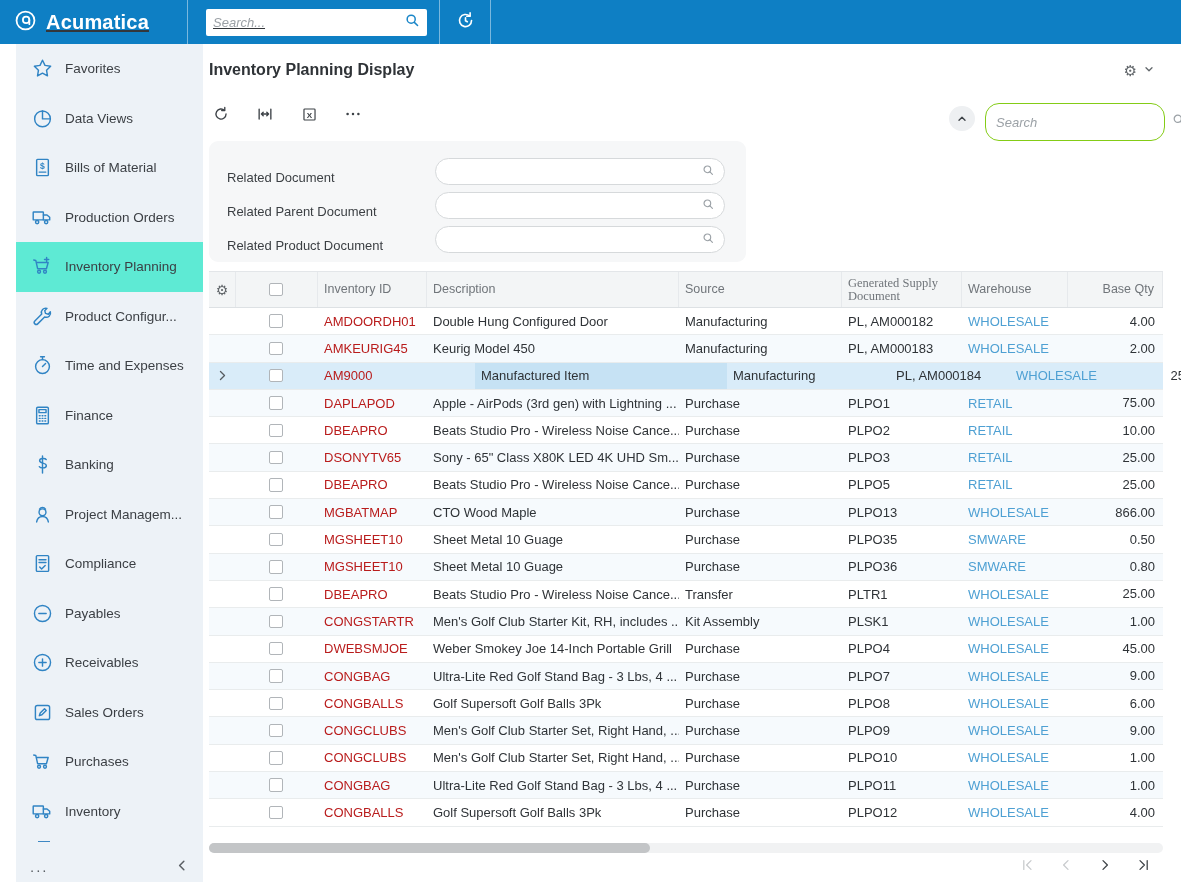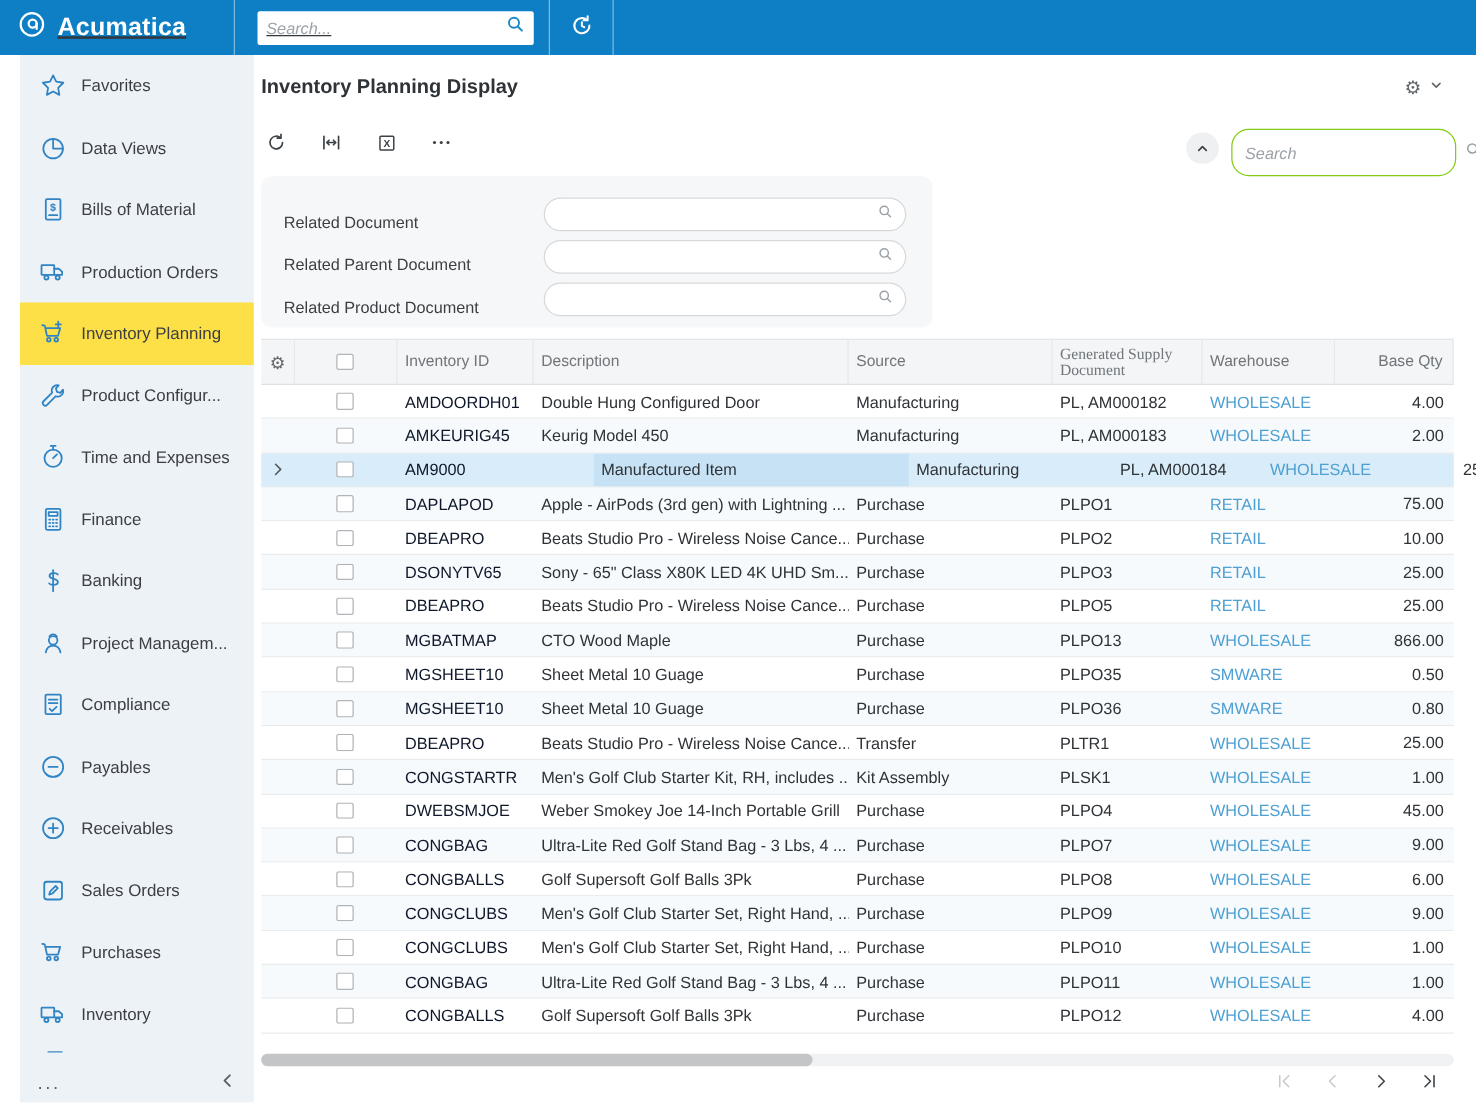--- a/index.html
+++ b/index.html
@@ -12,21 +12,21 @@
   .brand-text { color:#fff; font-size:20px; font-weight:bold; letter-spacing:.2px; }
   .tb-sep { width:1px; height:44px; background:rgba(255,255,255,.45); }
   .tb-search { margin-left:18px; margin-right:12px; width:221px; height:27px; background:#fff; border-radius:2px; display:flex; align-items:center; padding:0 7px; }
   .tb-search input { flex:1; border:none; outline:none; font-size:13px; font-family:inherit; background:transparent; color:#33373b; }
   .tb-search input::placeholder { font-style:italic; color:#9ba1a6; }
   .bizdate-btn { width:50px; height:44px; display:flex; align-items:center; justify-content:center; cursor:pointer; background:transparent; border:none; }
 
   
   .sidebar { position:absolute; left:16px; top:44px; width:187px; height:838px; background:#edf2f7; z-index:4; }
   .side-item { height:49.5px; display:flex; align-items:center; gap:9px; padding-left:13px; font-size:13.5px; color:#3b3f44; cursor:pointer; white-space:nowrap; overflow:hidden; }
-  .side-item.selected { background:#fde047; }
+  .side-item.selected { background:#5eead4; }
   .side-icon { width:27px; height:24px; display:flex; align-items:center; justify-content:center; flex:0 0 27px; }
   .side-partial { position:absolute; left:22px; top:797px; width:12px; height:3px; border-top:1.6px solid #3e88c4; }
   .side-bottom { position:absolute; left:0; bottom:0; width:187px; height:30px; background:#edf2f7; display:flex; align-items:center; justify-content:space-between; padding:0 14px; }
   .more-dots { color:#5a5f64; font-size:15px; letter-spacing:2px; line-height:10px; cursor:pointer; }
 
   
   .main { position:absolute; left:187px; top:44px; width:994px; height:838px; background:#fff; }
   .page-title { position:absolute; left:22px; top:17px; font-size:16px; color:#2f3337; }
   .screen-menu { position:absolute; right:26px; top:17px; display:flex; align-items:center; gap:6px; cursor:pointer; }
   .gear-glyph { font-size:15px; color:#62676b; line-height:1; }
@@ -60,21 +60,21 @@
   .c-wh     { width:106px; flex:0 0 106px; }
   .c-qty    { width:95px;  flex:0 0 95px; text-align:right; padding-right:8px; justify-content:flex-end; }
   .hdr-doc { white-space:normal;font-family:Liberation Serif, serif; }
 
   .trow { height:27.3px; display:flex; align-items:center; border-bottom:1px solid #e9eced; font-size:13px; color:#2f3337; background:#fff; cursor:default; }
   .trow:nth-child(even) { background:#f6fafd; }
   .trow.selected { background:#d9ecf9; }
   .trow.selected .c-desc { background:#c6e2f4; height:100%; display:flex; align-items:center;margin-left:48px; }
   .trow .c-qty { display:block; line-height:27.3px; }
   .checkbox { width:13.5px; height:13.5px; border:1px solid #b1b5b9; background:#fff; border-radius:2px; display:inline-block; cursor:pointer; }
-  .id-link { color:#0f172a; cursor:pointer; }
+  .id-link { color:#b91c1c; cursor:pointer; }
   .wh-link { color:#4ea0d3; cursor:pointer; }
 
   
   .hscroll { position:absolute; left:22px; top:799px; width:954px; height:10px; background:#f1f2f3; border-radius:5px; }
   .hscroll-thumb { width:441px; height:10px; background:#c3c5c7; border-radius:5px; cursor:pointer; }
   .pager { position:absolute; right:26px; top:810px; display:flex; align-items:center; gap:17px; }
   .pager button { background:none; border:none; padding:0; width:22px; height:22px; display:flex; align-items:center; justify-content:center; cursor:pointer; }
 </style>
 </head>
 <body>

